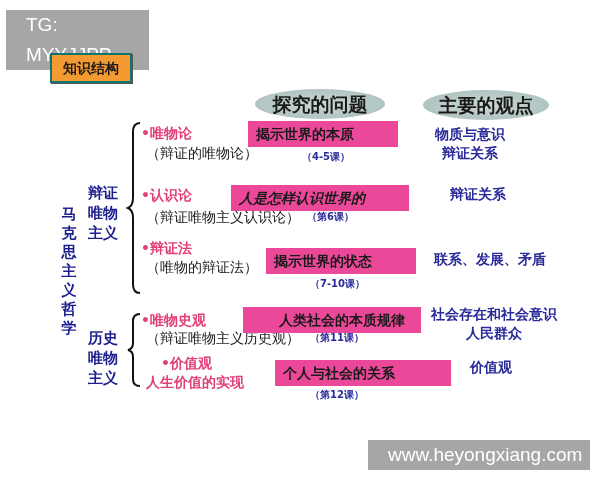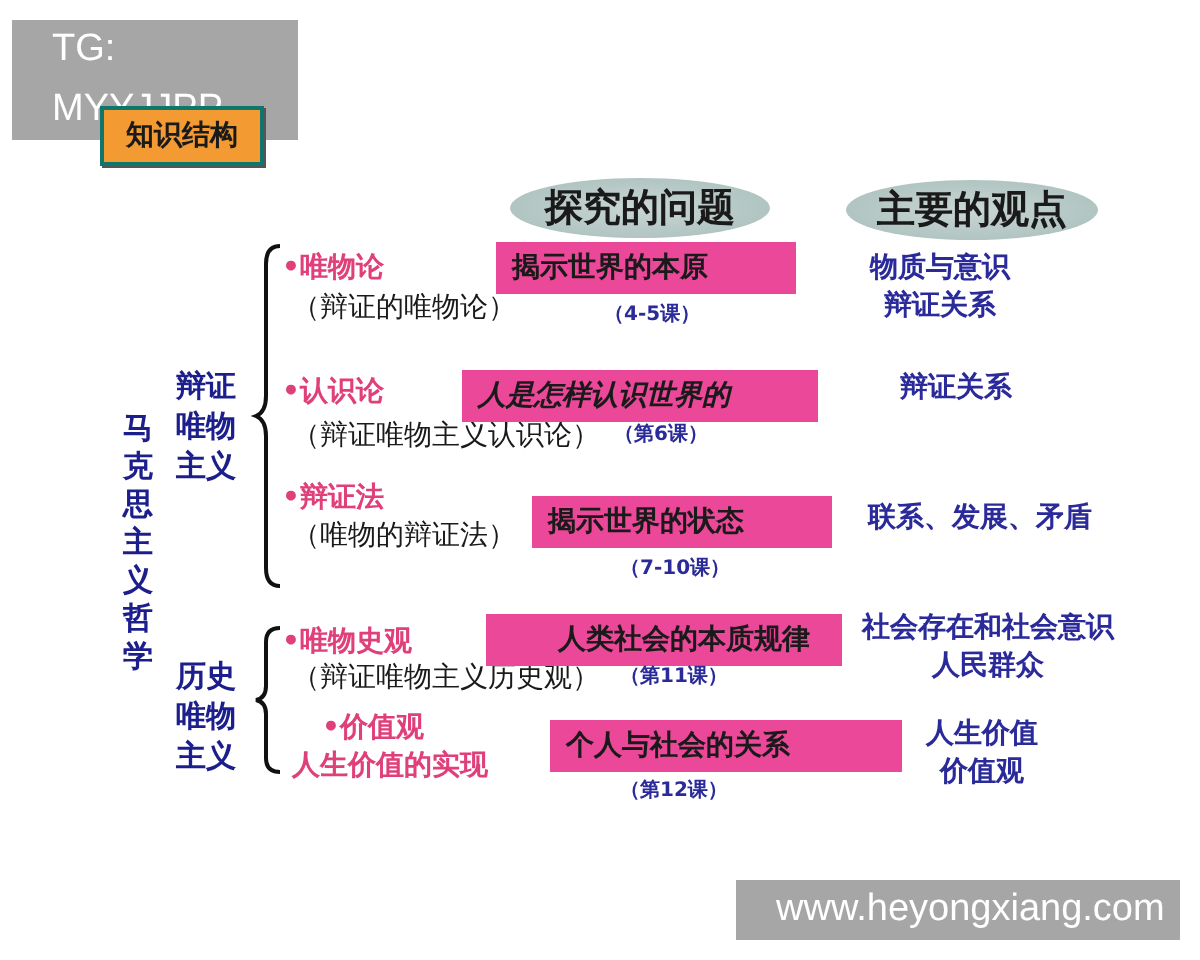--- a/index.html
+++ b/index.html
@@ -97,15 +97,14 @@
 <div class="view" style="left:424px;top:305px;width:140px;">
   <div>社会存在和社会意识</div>
   <div>人民群众</div>
 </div>
 
 <div class="abs pink" style="left:141px;top:355px;margin-left:20px;">•价值观</div>
 <div class="abs pink" style="left:146px;top:374px;">人生价值的实现</div>
 <div class="qbox" style="left:257px;top:360px;width:176px;margin-left:18px;">个人与社会的关系</div>
 <div class="abs lesson" style="left:310px;top:388px;">（第12课）</div>
 <div class="view" style="left:441px;top:358px;width:100px;">
-  <div>人生价值</div>
   <div>价值观</div>
 </div>
 
 </body></html>

